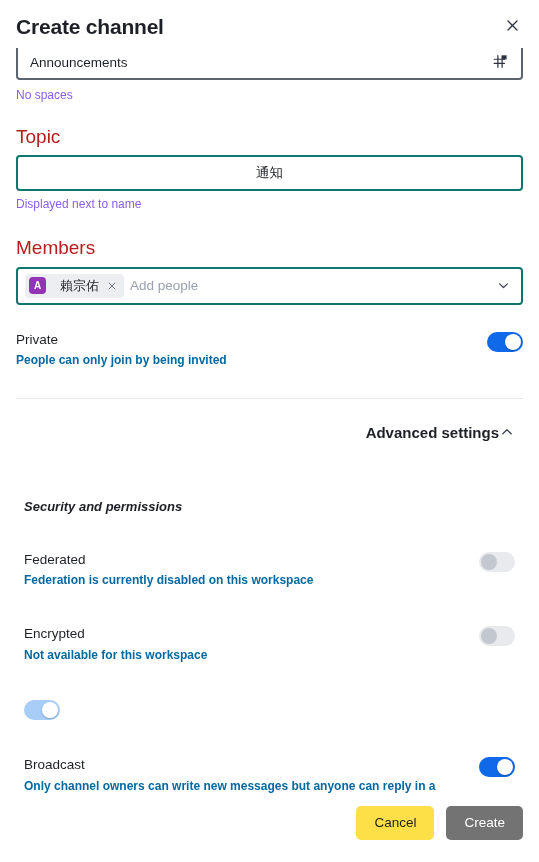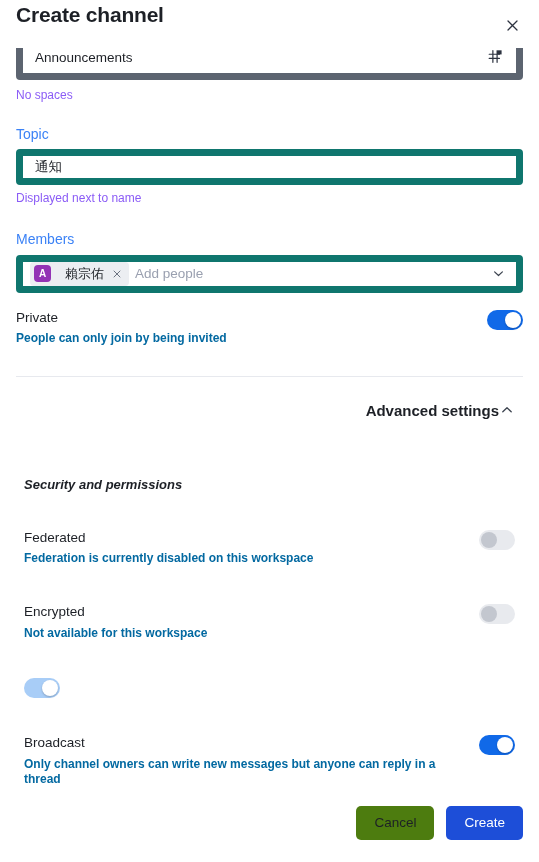--- a/index.html
+++ b/index.html
@@ -20,21 +20,21 @@
     background: #ffffff;
     display: flex;
     flex-direction: column;
   }
 
   
   .dialog-header {
     position: relative;
     height: 48px;
     flex: 0 0 auto;
-    padding: 0 16px;
+    padding: 12px 16px;
     display: flex;
   }
   .dialog-title {
     font-size: 21px;
     font-weight: 700;
     letter-spacing: -0.2px;
     color: #1d2026;
     line-height: 1;
     padding-top: 4px;
   }
@@ -56,44 +56,45 @@
 
   
   .dialog-body {
     flex: 1 1 auto;
     padding: 0 16px;
     overflow: hidden;
     position: relative;
   }
 
   .field-label {
-    font-size: 14px;
-    color: #3b82f6;
+    font-size: 19px;
+    color: #b91c1c;
     margin-bottom: 7px;
     line-height: 1.2;
   }
   .field-hint {
     font-size: 12px;
     color: #8b5cf6;
     margin-top: 6px;
     line-height: 1.3;
   }
 
   .input-box {
     width: 100%;
     height: 36px;
-    border: 7px solid #0f766e;
+    border: 2px solid #0f766e;
     border-radius: 4px;
     background: #fff;
     display: flex;
     align-items: center;
     padding: 0 12px;
     font-size: 13.5px;
     color: #1d2026;
     position: relative;
+    justify-content: center;
   }
   .input-box.focused {
     border-color: #5c6470;
   }
 
   
   .name-field-wrap {
     position: relative;
     height: 38px;
     margin-top: -4px;
@@ -227,21 +228,21 @@
     background: #ffffff;
     box-shadow: 0 1px 2px rgba(0,0,0,.22);
     transition: left .15s;
   }
   .switch.on { background: #1069e8; }
   .switch.on .knob { left: 18px; }
   .switch.on.disabled { background: #a8cdf7; }
   .switch.off.disabled { background: #e8eaee; cursor: default; }
   .switch.off.disabled .knob { background: #c3c7cf; box-shadow: none; }
 
-  .block-private { margin-top: 16px; }
+  .block-private { margin-top: 26px; }
 
   .divider {
     height: 1px;
     background: #e7e9ee;
     margin-top: 29px;
   }
 
   .advanced-header {
     margin-top: 25px;
     display: flex;
@@ -288,22 +289,22 @@
   .btn {
     height: 34px;
     border-radius: 5px;
     border: none;
     font-size: 13.5px;
     font-family: inherit;
     padding: 0 18px;
     cursor: pointer;
     line-height: 1;
   }
-  .btn-cancel { background: #4d7c0f; color: #1d2026; }
-  .btn-create { background: #1d4ed8; color: #ffffff; min-width: 68px; }
+  .btn-cancel { background: #fde047; color: #1d2026; }
+  .btn-create { background: #737373; color: #ffffff; min-width: 68px; }
 </style>
 </head>
 <body>
 
 <div class="dialog">
 
   <div class="dialog-header">
     <div class="dialog-title">Create channel</div>
     <button class="close-btn" aria-label="Close">
       <span>

